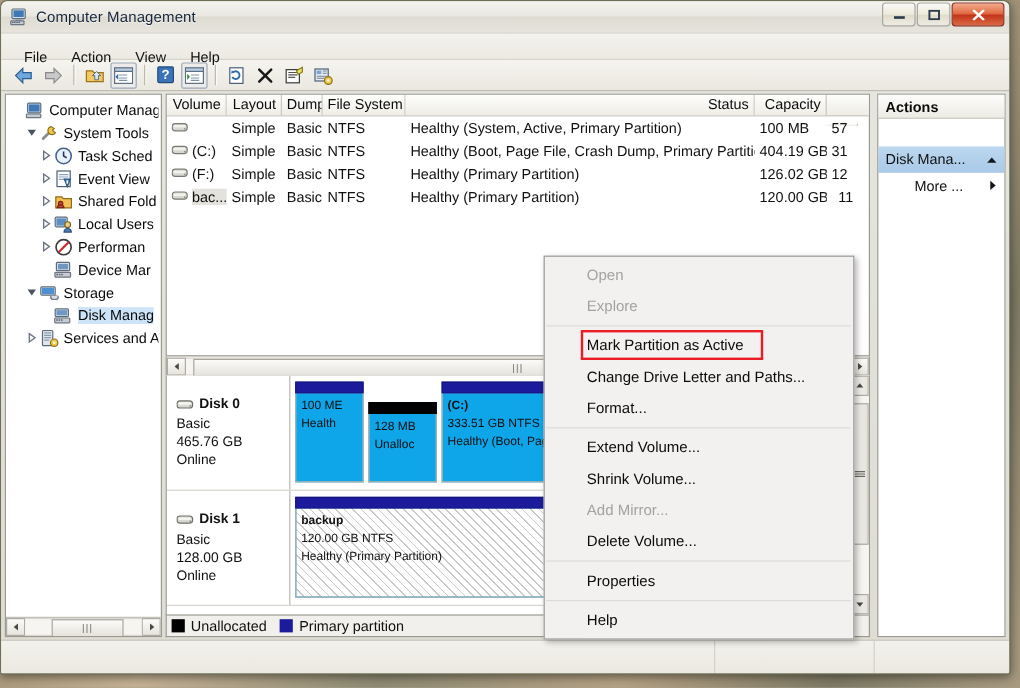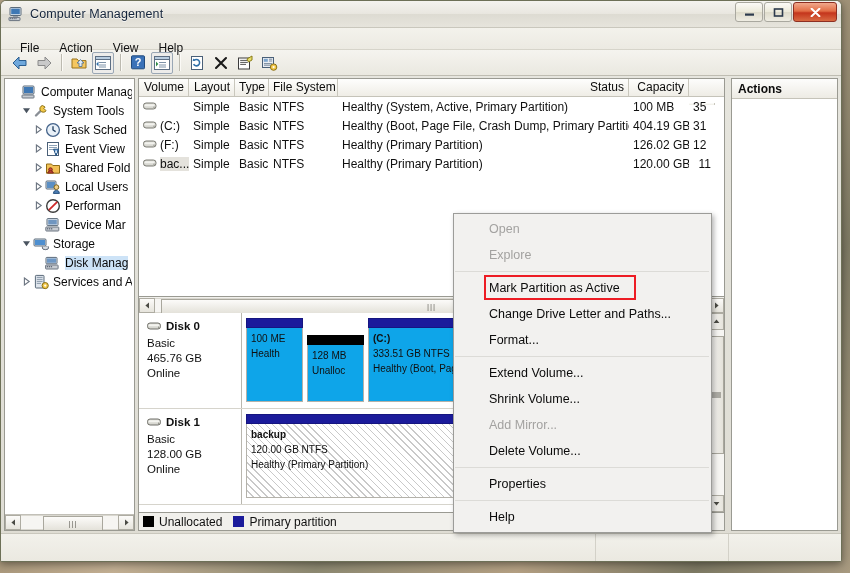--- a/index.html
+++ b/index.html
@@ -129,21 +129,21 @@
     position:absolute; top:0; height:15px;
     background:linear-gradient(180deg,#fcfbf9,#e4e2da);
     border:1px solid #a9a79d; display:flex;align-items:center;justify-content:center;
   }
   .grip { font-size:8px; color:#6c6a62; letter-spacing:1px; }
   
   #graph-view { flex:1 1 auto; border:1px solid #9a9a92; border-top:none; background:#fff; display:flex; overflow:hidden; position:relative; }
   #graph-inner { flex:1 1 auto; overflow:hidden; position:relative; }
   .disk-row { display:flex; height:96px; border-bottom:1px solid #d6d4cc; }
   .disk-info {
-    width:103px; flex:0 0 103px; padding:6px 6px 0 8px;
+    width:103px; flex:0 0 103px; padding:17px 6px 0 8px;
     border-right:1px solid #b9b7af; font-size:11.5px; color:#101010; line-height:15px;
   }
   .disk-title { display:flex; align-items:center; gap:4px; font-weight:bold; margin-bottom:2px; }
   .disk-parts { flex:1 1 auto; padding:5px 4px 6px 4px; display:flex; gap:4px; min-width:0; }
   .part { display:flex; flex-direction:column; min-width:0; }
   .part-cap { height:10px; background:#1b1b9b; border:1px solid #151580; }
   .part-cap.unalloc { background:#000; border-color:#000; }
   .part-body {
     flex:1 1 auto; border:1px solid #b4b2aa; border-top:none; background:#0ea5e9;
     padding:3px 4px; font-size:10px; line-height:15px; color:#101010; overflow:hidden; white-space:nowrap;
@@ -475,42 +475,42 @@
         </div>
       </div>
     </div>
 
     <div id="center-pane">
 
       <div id="vol-list">
         <div id="vol-head">
               <div class="vh" style="width: 50px; flex: 0 0 50px;">Volume</div>
               <div class="vh" style="width: 46px; flex: 0 0 46px;">Layout</div>
-              <div class="vh" style="width: 34px; flex: 0 0 34px;">Type</div>
+              <div class="vh" style="width: 34px; flex: 0 0 34px;">Dump</div>
               <div class="vh" style="width: 69px; flex: 0 0 69px;">File System</div>
               <div class="vh" style="width: 291px; flex: 0 0 291px;">Status</div>
               <div class="vh" style="width: 60px; flex: 0 0 60px;">Capacity</div>
               <div class="vh" style="width: 26px; flex: 0 0 26px; margin-top: 24px;">Fr</div>
             </div>
         <div id="vol-body">
               <div class="vrow">
                 <div class="vc vol" style="width:50px;flex:0 0 50px;">
                   <svg class="hdd-ico" viewBox="0 0 14 11">
                     <rect x="0.5" y="2" width="12.5" height="6" rx="2.6" fill="#d8d8d2" stroke="#7a7a72"></rect>
                     <rect x="1.6" y="3.2" width="10" height="2.1" rx="1" fill="#f2f2ee"></rect>
                     <circle cx="11" cy="6.3" r="0.7" fill="#8f8f88"></circle>
                   </svg>
                   <span class="volname"></span>
                 </div>
                 <div class="vc" style="width:46px;flex:0 0 46px;">Simple</div>
                 <div class="vc" style="width:34px;flex:0 0 34px;">Basic</div>
                 <div class="vc" style="width:69px;flex:0 0 69px;">NTFS</div>
                 <div class="vc" style="width:291px;flex:0 0 291px;">Healthy (System, Active, Primary Partition)</div>
                 <div class="vc" style="width:60px;flex:0 0 60px;">100 MB</div>
-                <div class="vc" style="width:26px;flex:0 0 26px;">35</div>
+                <div class="vc" style="width:26px;flex:0 0 26px;">57</div>
               </div>
               <div class="vrow">
                 <div class="vc vol" style="width:50px;flex:0 0 50px;">
                   <svg class="hdd-ico" viewBox="0 0 14 11">
                     <rect x="0.5" y="2" width="12.5" height="6" rx="2.6" fill="#d8d8d2" stroke="#7a7a72"></rect>
                     <rect x="1.6" y="3.2" width="10" height="2.1" rx="1" fill="#f2f2ee"></rect>
                     <circle cx="11" cy="6.3" r="0.7" fill="#8f8f88"></circle>
                   </svg>
                   <span class="volname">(C:)</span>
                 </div>
@@ -655,20 +655,34 @@
             </span>
             <span style="display: flex; align-items: center; gap: 5px; margin-right: 6px;">
               <span class="sw" style="background:#1b1b9b"></span>
               <span>Primary partition</span>
             </span>
           </div>
     </div>
 
     <div id="actions-pane">
       <div id="actions-head">Actions</div>
+      <div id="actions-list">
+            <div class="act-row hl">
+              <span style="flex:1 1 auto;">Disk Mana...</span>
+              <span><svg width="9" height="7" viewBox="0 0 9 7">
+                  <path d="M0.6 5.6 L4.5 1.2 L8.4 5.6 Z" fill="#12161c"></path>
+                </svg></span>
+            </div>
+            <div class="act-row sub">
+              <span style="flex:1 1 auto;">More ...</span>
+              <span><svg width="7" height="9" viewBox="0 0 7 9">
+                  <path d="M1.2 0.6 L5.8 4.5 L1.2 8.4 Z" fill="#12161c"></path>
+                </svg></span>
+            </div>
+          </div>
       <div class="spacer"></div>
     </div>
   </div>
 
   <div id="statusbar">
     <div class="sb-cell" style="flex:1 1 auto;"></div>
     <div class="sb-cell" style="width:133px;"></div>
     <div style="width:112px;"></div>
   </div>
 

